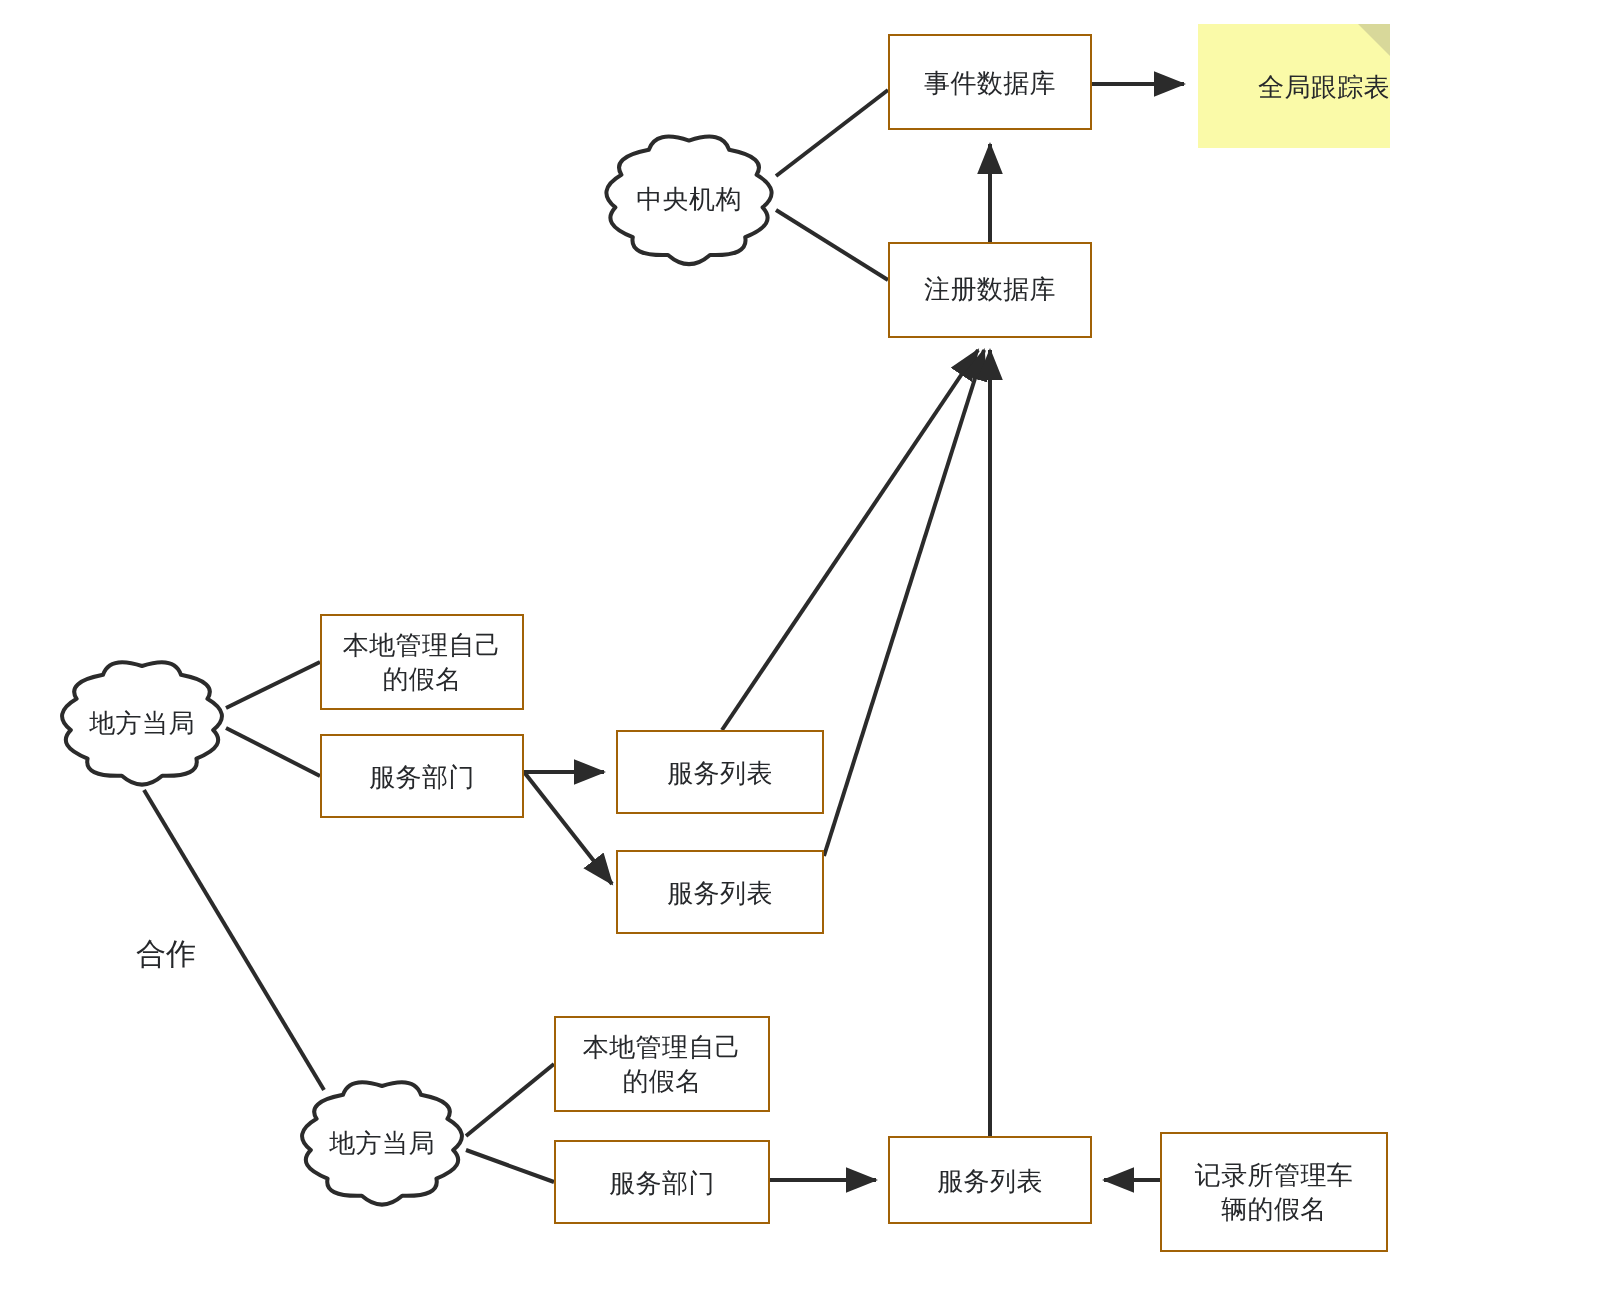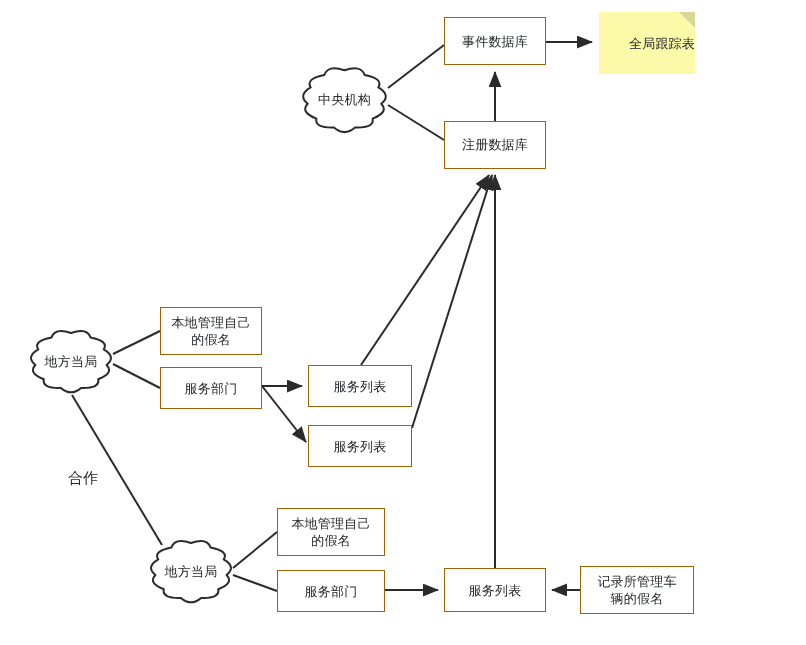--- a/index.html
+++ b/index.html
@@ -160,21 +160,21 @@
       <div class="node box" style="left: 277px; top: 508px; width: 108px; height: 48px;">
         <span class="nlabel">本地管理自己
 的假名</span>
       </div>
       <div class="node box" style="left: 277px; top: 570px; width: 108px; height: 42px;">
         <span class="nlabel">服务部门</span>
       </div>
       <div class="node box" style="left: 444px; top: 568px; width: 102px; height: 44px;">
         <span class="nlabel">服务列表</span>
       </div>
-      <div class="node box" style="left: 580px; top: 566px; width: 114px; height: 48px;">
+      <div class="node box" style="left: 580px; top: 566px; width: 114px; height: 60px;">
         <span class="nlabel">记录所管理车
 辆的假名</span>
       </div>
     </div>
   <div id="edge-label-layer">
       <div class="edge-label" style="left: 68px; top: 470px;">合作</div>
     </div>
 
 </div>
 

